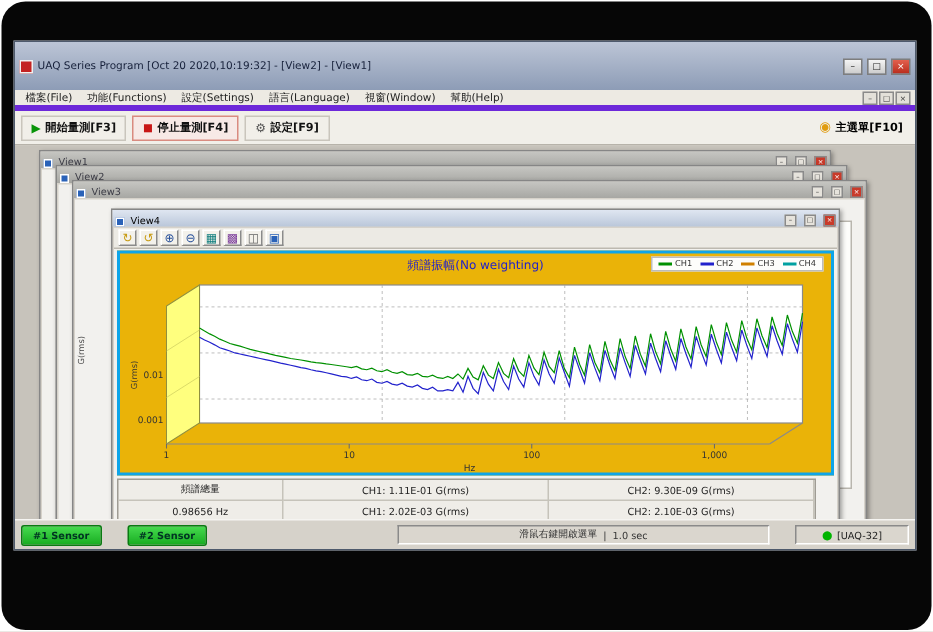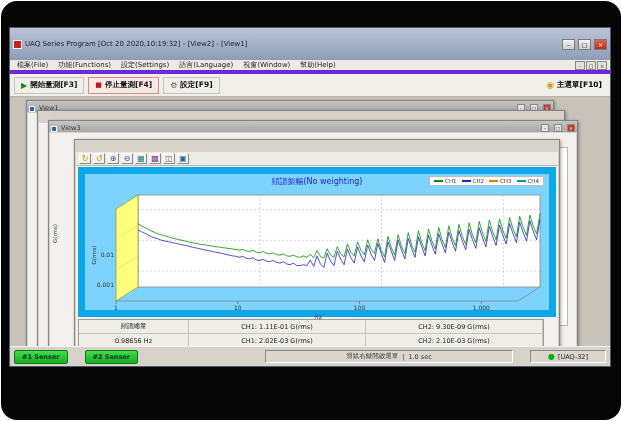--- a/index.html
+++ b/index.html
@@ -71,21 +71,21 @@
                border-bottom:1px solid #bdb9b0; display:flex; align-items:center; gap:2px;
                padding:0 3px; }
   .v4icon { width:12px; height:11px; font-size:8px; line-height:10px; text-align:center;
             background:#f3f1eb; border:1px solid; border-color:#fff #8a8a8a #8a8a8a #fff; }
   .v4icon:nth-child(1){color:#c79a10;} .v4icon:nth-child(2){color:#c79a10;}
   .v4icon:nth-child(3){color:#28509a;} .v4icon:nth-child(4){color:#28509a;}
   .v4icon:nth-child(5){color:#0c7c7c;} .v4icon:nth-child(6){color:#7a3a9a;}
   .v4icon:nth-child(7){color:#666;}    .v4icon:nth-child(8){color:#2a62b8;}
 
   .chart-panel { position:absolute; top:15px; left:2px; right:2px; bottom:34px;
-                 background:#7dd3fc; border:7px solid #0ea5e9; }
+                 background:#eab308; border:2px solid #0ea5e9; }
   .chart-title { position:absolute; top:2px; left:0; right:0; text-align:center;
                  font-size:8px; color:#2323c8; }
   .legend { position:absolute; top:2px; right:5px; display:flex; gap:5px; align-items:center;
             border:1px solid #bcbcbc; background:#fdfdfb; padding:1px 4px; font-size:5.5px;
             color:#333; }
   .legend-entry { display:flex; align-items:center; gap:2px; }
   .legend-swatch { width:9px; height:2px; background:#888; display:inline-block; }
 
   .chart-svg { position:absolute; left:3px; top:13px; }
 
@@ -167,39 +167,55 @@
         <span>View1</span>
         <span class="spacer"></span>
         <div class="cbtn">–</div>
         <div class="cbtn">□</div>
         <div class="cbtn close">×</div>
       </div>
       <div class="cbody"></div>
     </div>
 
     <div class="child" id="view2">
+      <div class="ctitle">
+        <div class="cicon"></div>
+        <span>View2</span>
+        <span class="spacer"></span>
+        <div class="cbtn">–</div>
+        <div class="cbtn">□</div>
+        <div class="cbtn close">×</div>
+      </div>
       <div class="cbody"></div>
     </div>
 
     <div class="child" id="view3">
       <div class="ctitle">
         <div class="cicon"></div>
         <span>View3</span>
         <span class="spacer"></span>
         <div class="cbtn">–</div>
         <div class="cbtn">□</div>
         <div class="cbtn close">×</div>
       </div>
       <div class="cbody">
         <div class="bg-plot"></div>
         <div class="bg-axis-label">G(rms)</div>
       </div>
     </div>
 
     <div class="child active" id="view4">
+      <div class="ctitle">
+        <div class="cicon"></div>
+        <span>View4</span>
+        <span class="spacer"></span>
+        <div class="cbtn">–</div>
+        <div class="cbtn">□</div>
+        <div class="cbtn close">×</div>
+      </div>
       <div class="cbody">
 
         <div class="v4toolbar">
           <div class="v4icon">↻</div>
           <div class="v4icon">↺</div>
           <div class="v4icon">⊕</div>
           <div class="v4icon">⊖</div>
           <div class="v4icon">▦</div>
           <div class="v4icon">▩</div>
           <div class="v4icon">◫</div>

